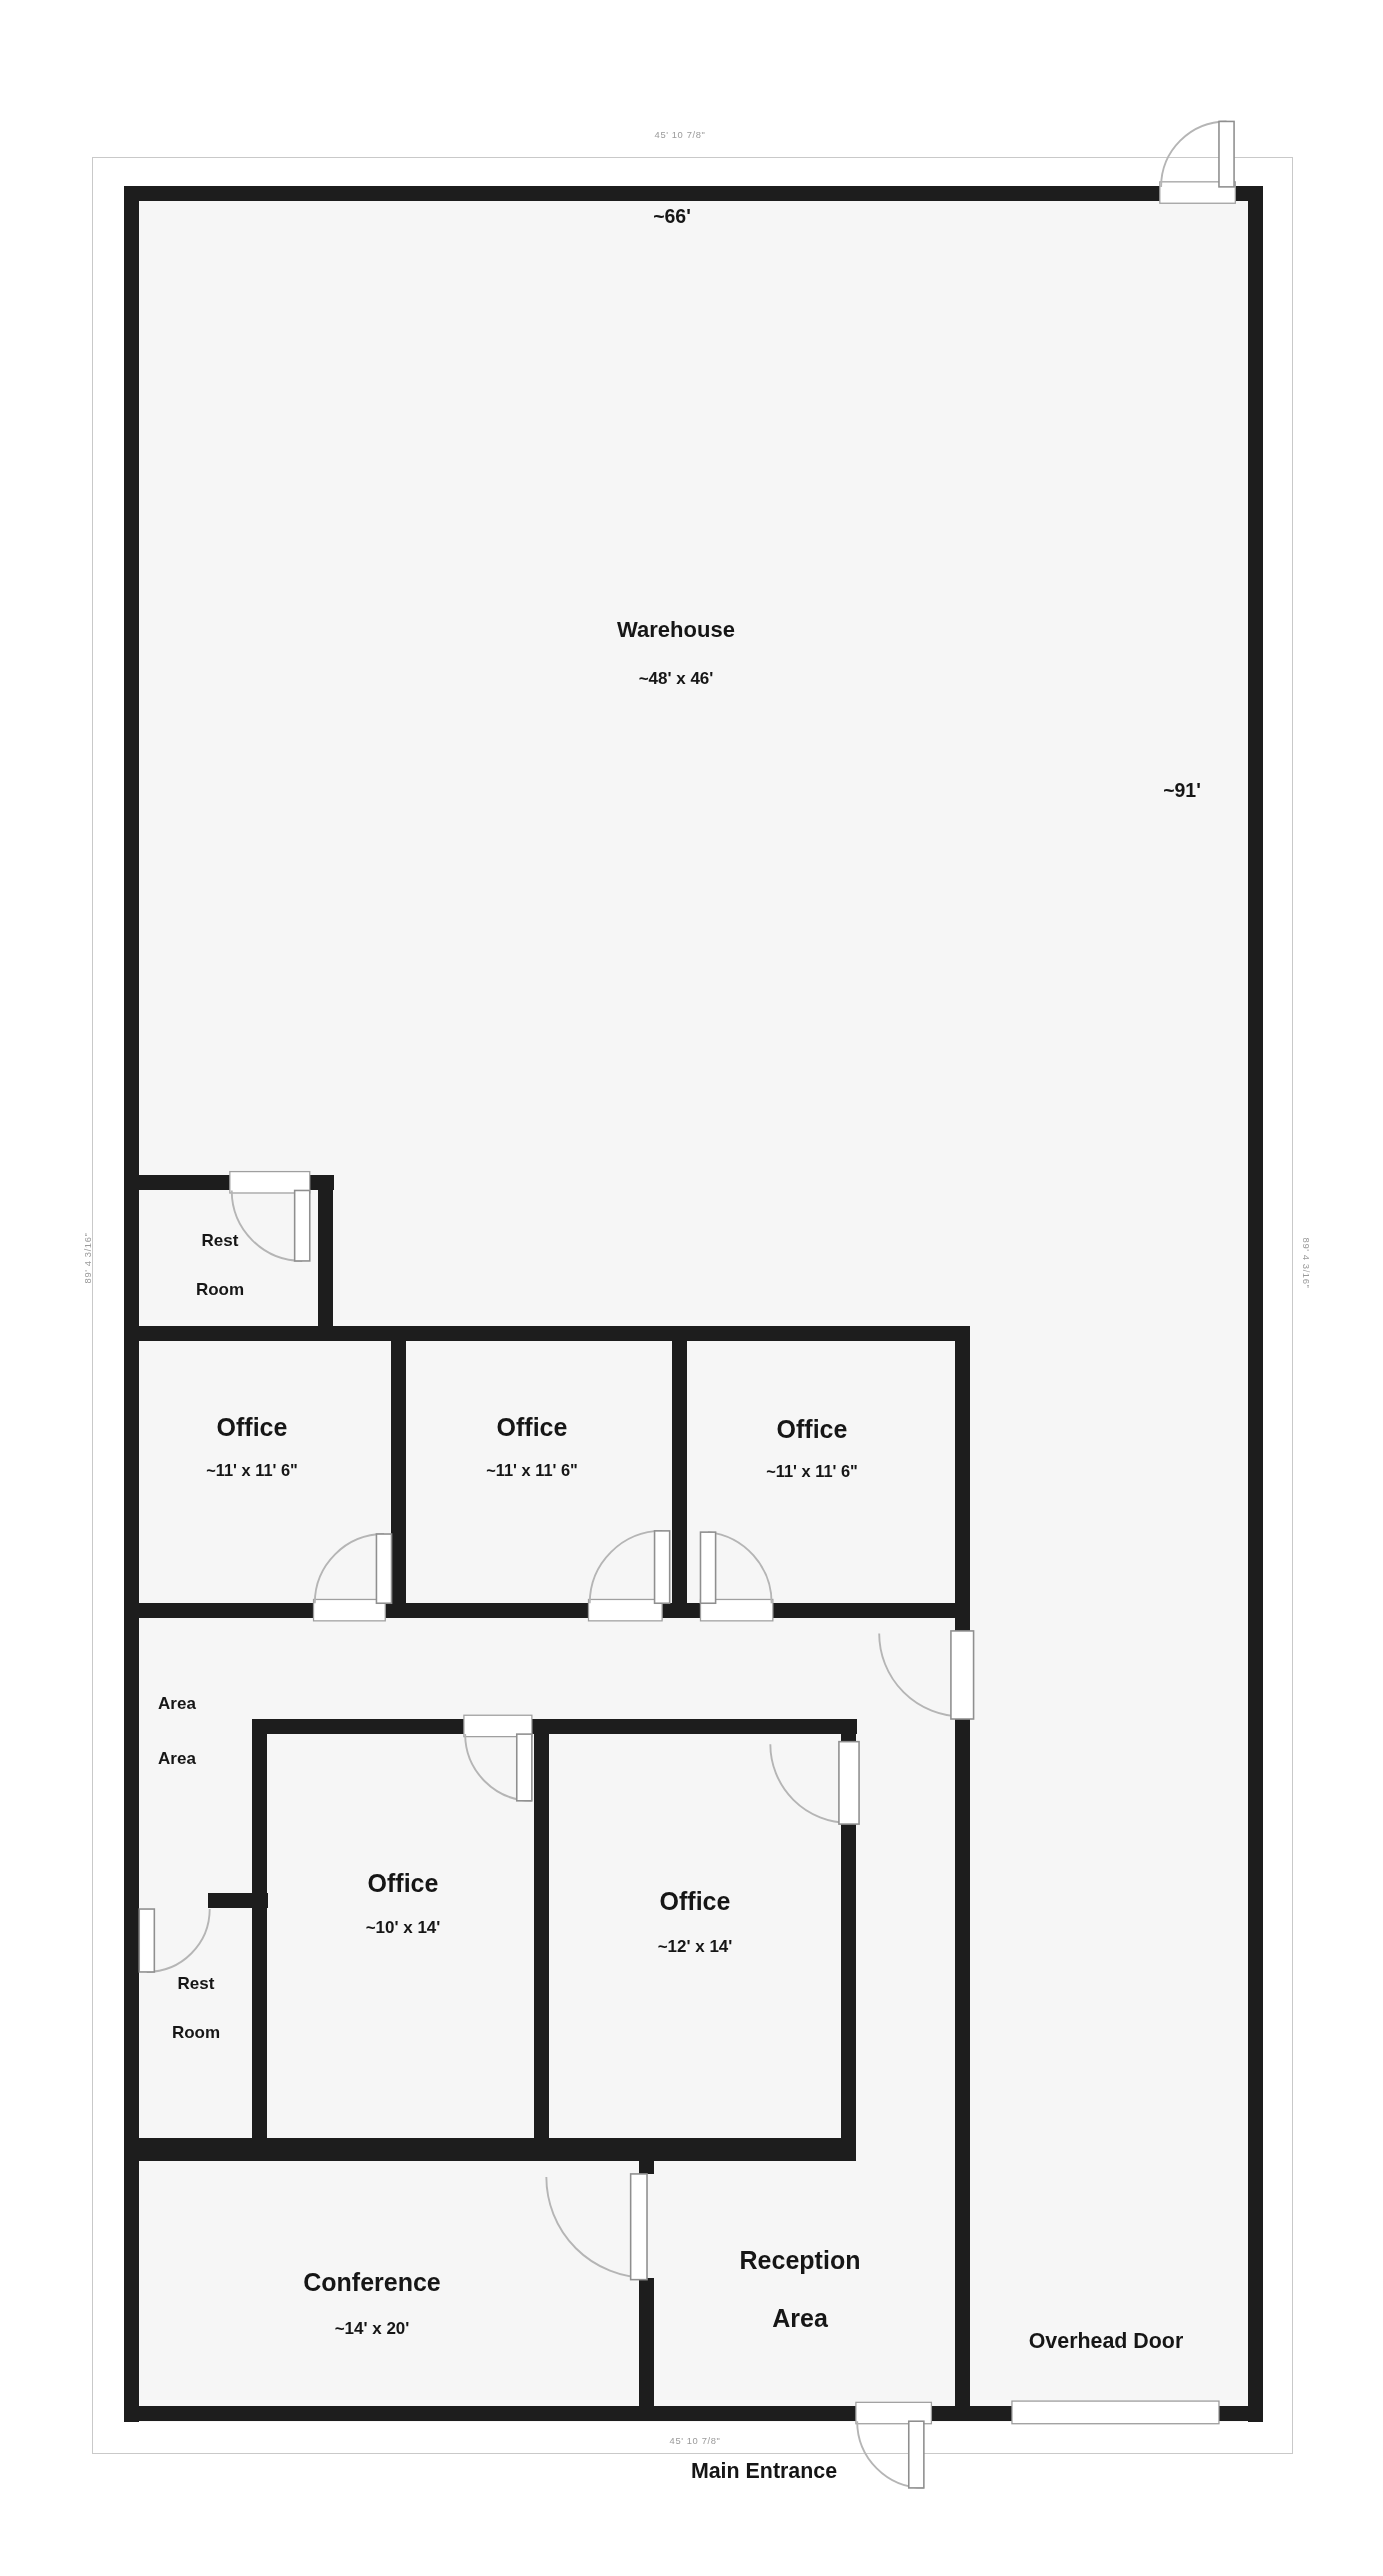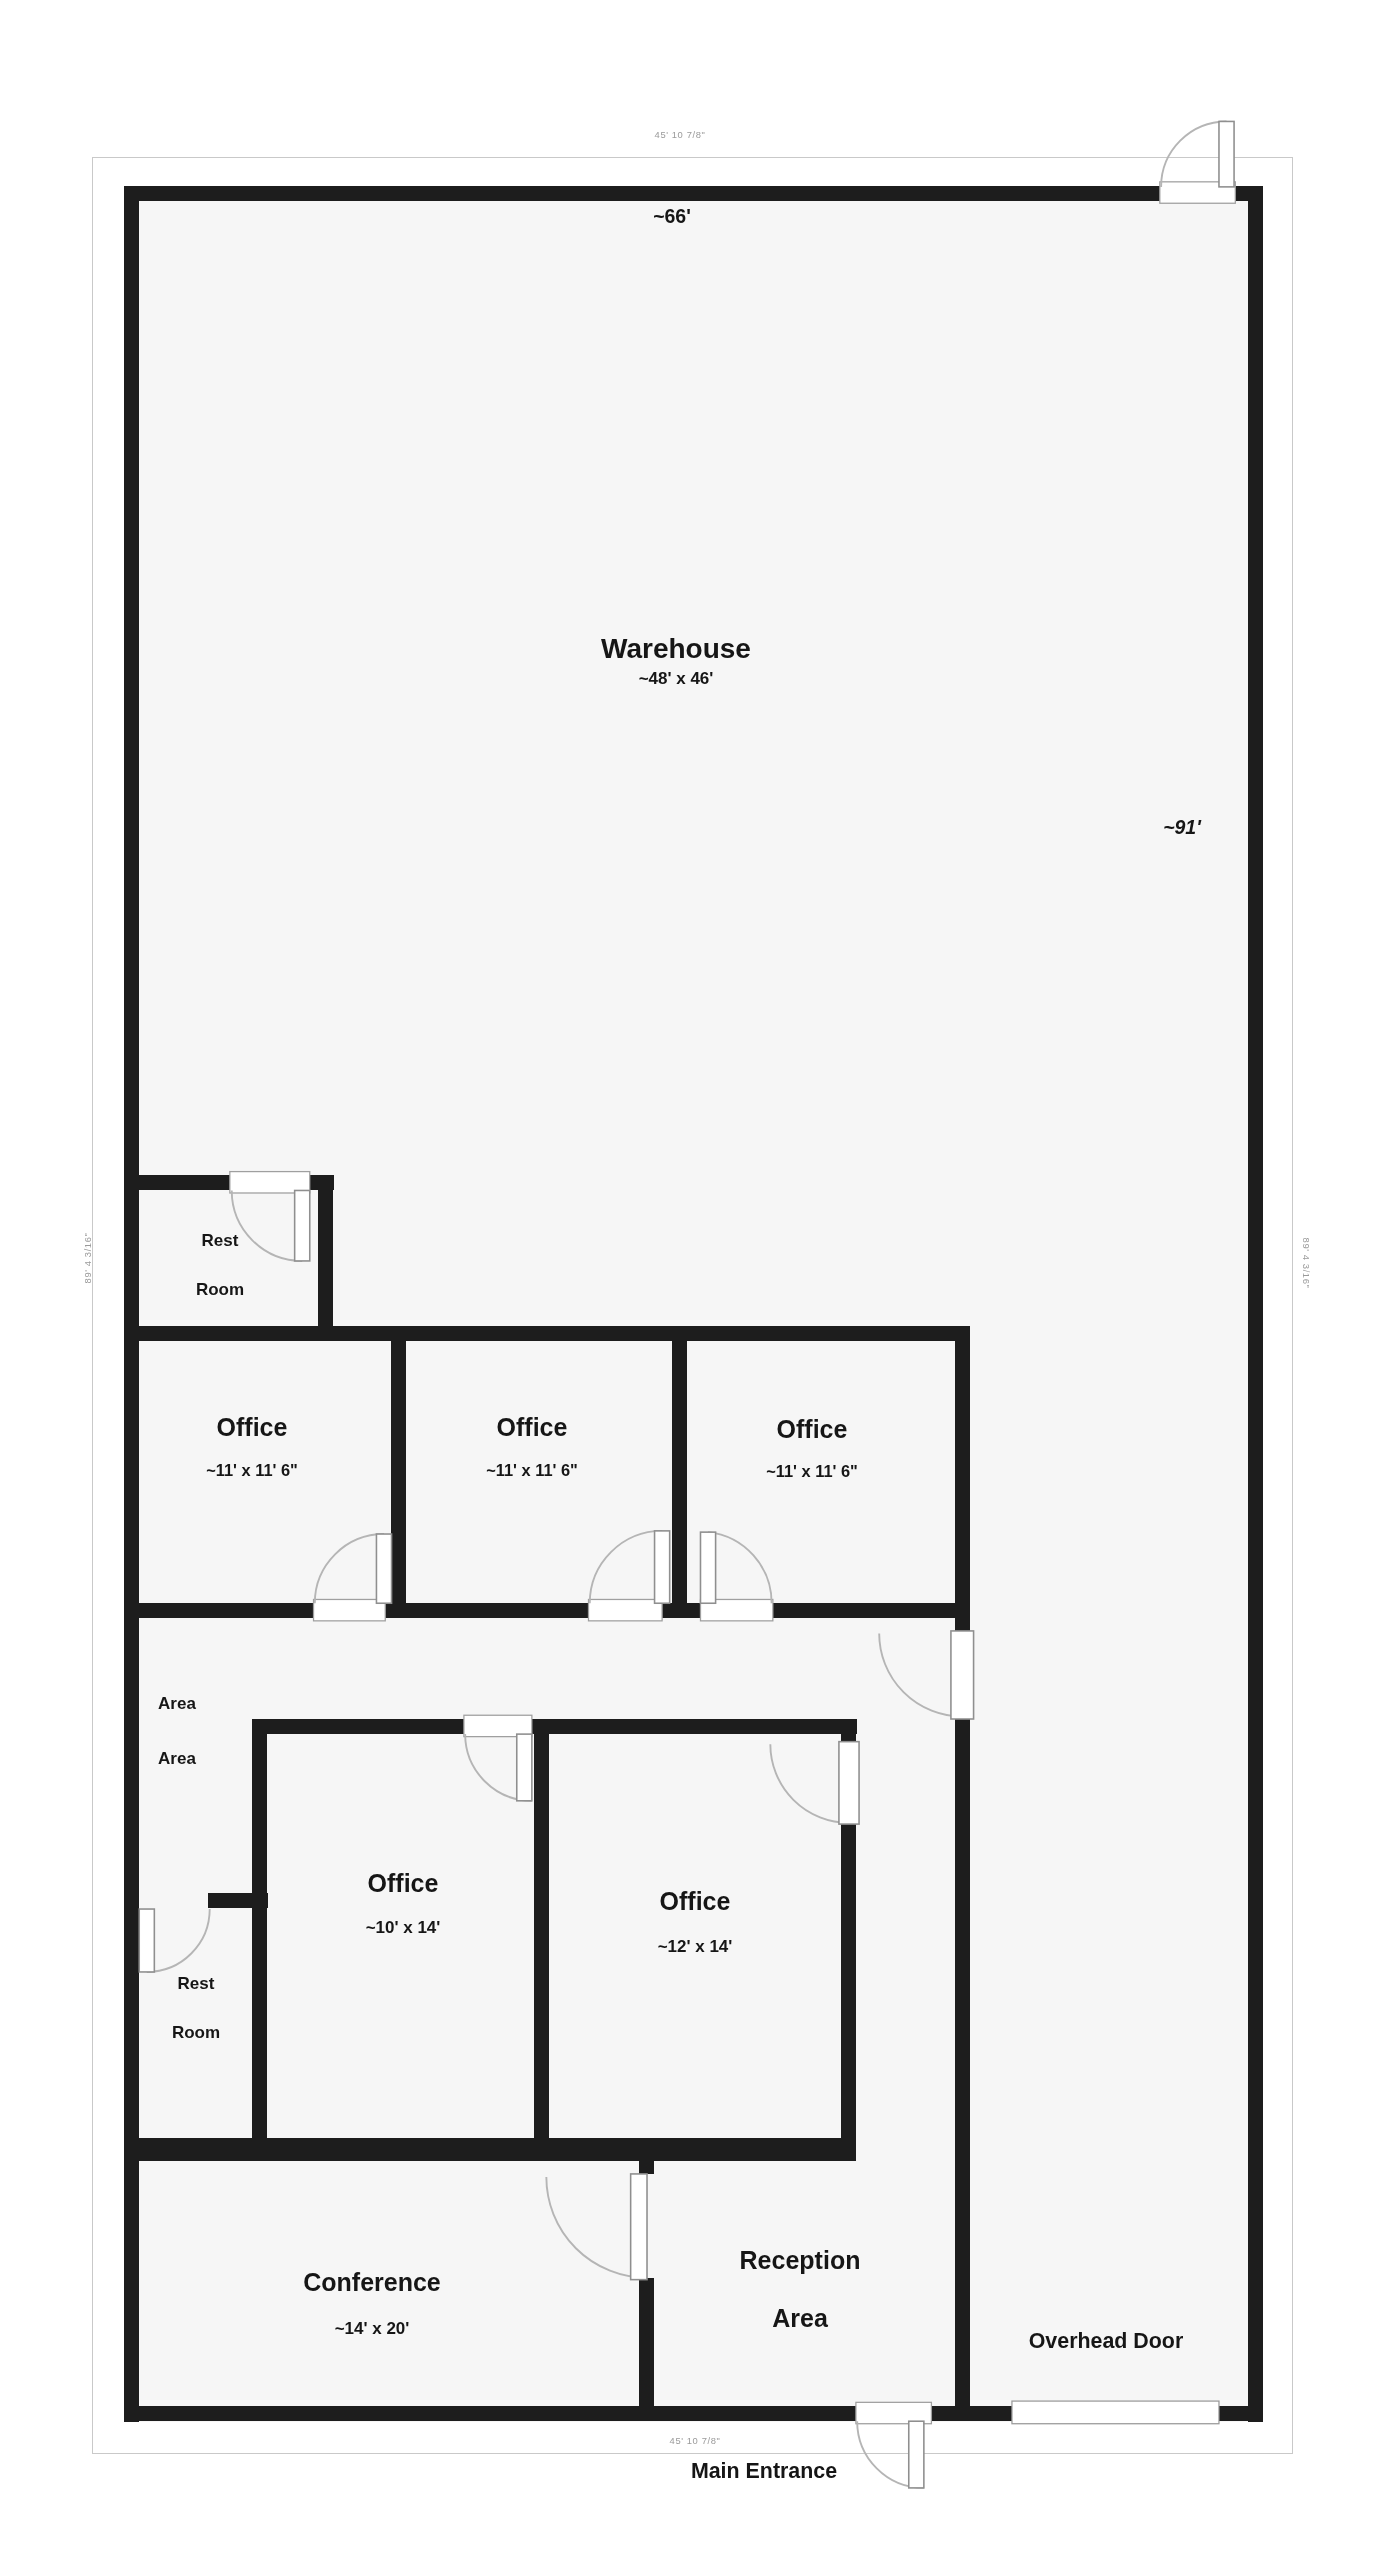--- a/index.html
+++ b/index.html
@@ -6,21 +6,21 @@
   #plan{position:relative;width:1384px;height:2576px;background:#ffffff;overflow:hidden;
         font-family:"Liberation Sans", sans-serif;}
   .floor{position:absolute;left:124px;top:186px;width:1139px;height:2236px;background:#f6f6f6;}
   .outline{position:absolute;left:92px;top:157px;width:1199px;height:2295px;
            border:1.3px solid #c9c9c9;background:transparent;}
   .wall{position:absolute;background:var(--wall,#1d1d1d);}
   .lbl{position:absolute;transform:translate(-50%,-50%);font-weight:bold;color:#161616;
        text-align:center;white-space:nowrap;line-height:1;}
   .room-title{font-size:25px;}
   .room-dims{font-size:17px;}
-  .big-title{font-size:28px;margin-top:19px;}
+  .big-title{font-size:22px;}
   .big-dims{font-size:17px;}
   .small-room{font-size:17px;}
   .ann{font-size:21.4px;}
   .dim-inner{font-size:19.5px;}
   .dim-tiny{font-size:9.4px;font-weight:normal;color:var(--dimtext,#9a9a9a);letter-spacing:0.6px;}
   .rot-l{transform:translate(-50%,-50%) rotate(-90deg);}
   .rot-r{transform:translate(-50%,-50%) rotate(90deg);}
   svg{position:absolute;left:0;top:0;pointer-events:none;}
   .doorframe{fill:#ffffff;stroke:#9f9f9f;stroke-width:2;}
   .doorleaf{fill:#ffffff;stroke:#8f8f8f;stroke-width:2.5;}
@@ -137,21 +137,21 @@
 
     <g>
       <rect class="ohd" x="1608" y="3816" width="329" height="36"></rect>
     </g>
   </svg>
 
   <div class="lbl big-title" style="left:676px;top:630px;">Warehouse</div>
   <div class="lbl big-dims" style="left:676px;top:678px;">~48' x 46'</div>
 
   <div class="lbl dim-inner" style="left:672px;top:217px;">~66'</div>
-  <div class="lbl dim-inner" style="left:1182px;top:828px;font-style:italic;">~91'</div>
+  <div class="lbl dim-inner" style="left:1182px;top:791px;">~91'</div>
 
   <div class="lbl room-title" style="left:252px;top:1427px;">Office</div>
   <div class="lbl room-dims" style="left:252px;top:1470px;font-size:16.4px;">~11' x 11' 6"</div>
   <div class="lbl room-title" style="left:532px;top:1427px;">Office</div>
   <div class="lbl room-dims" style="left:532px;top:1470px;font-size:16.4px;">~11' x 11' 6"</div>
   <div class="lbl room-title" style="left:812px;top:1429px;">Office</div>
   <div class="lbl room-dims" style="left:812px;top:1471px;font-size:16.4px;">~11' x 11' 6"</div>
 
   <div class="lbl small-room" style="left:220px;top:1240px;">Rest</div>
   <div class="lbl small-room" style="left:220px;top:1289px;">Room</div>

